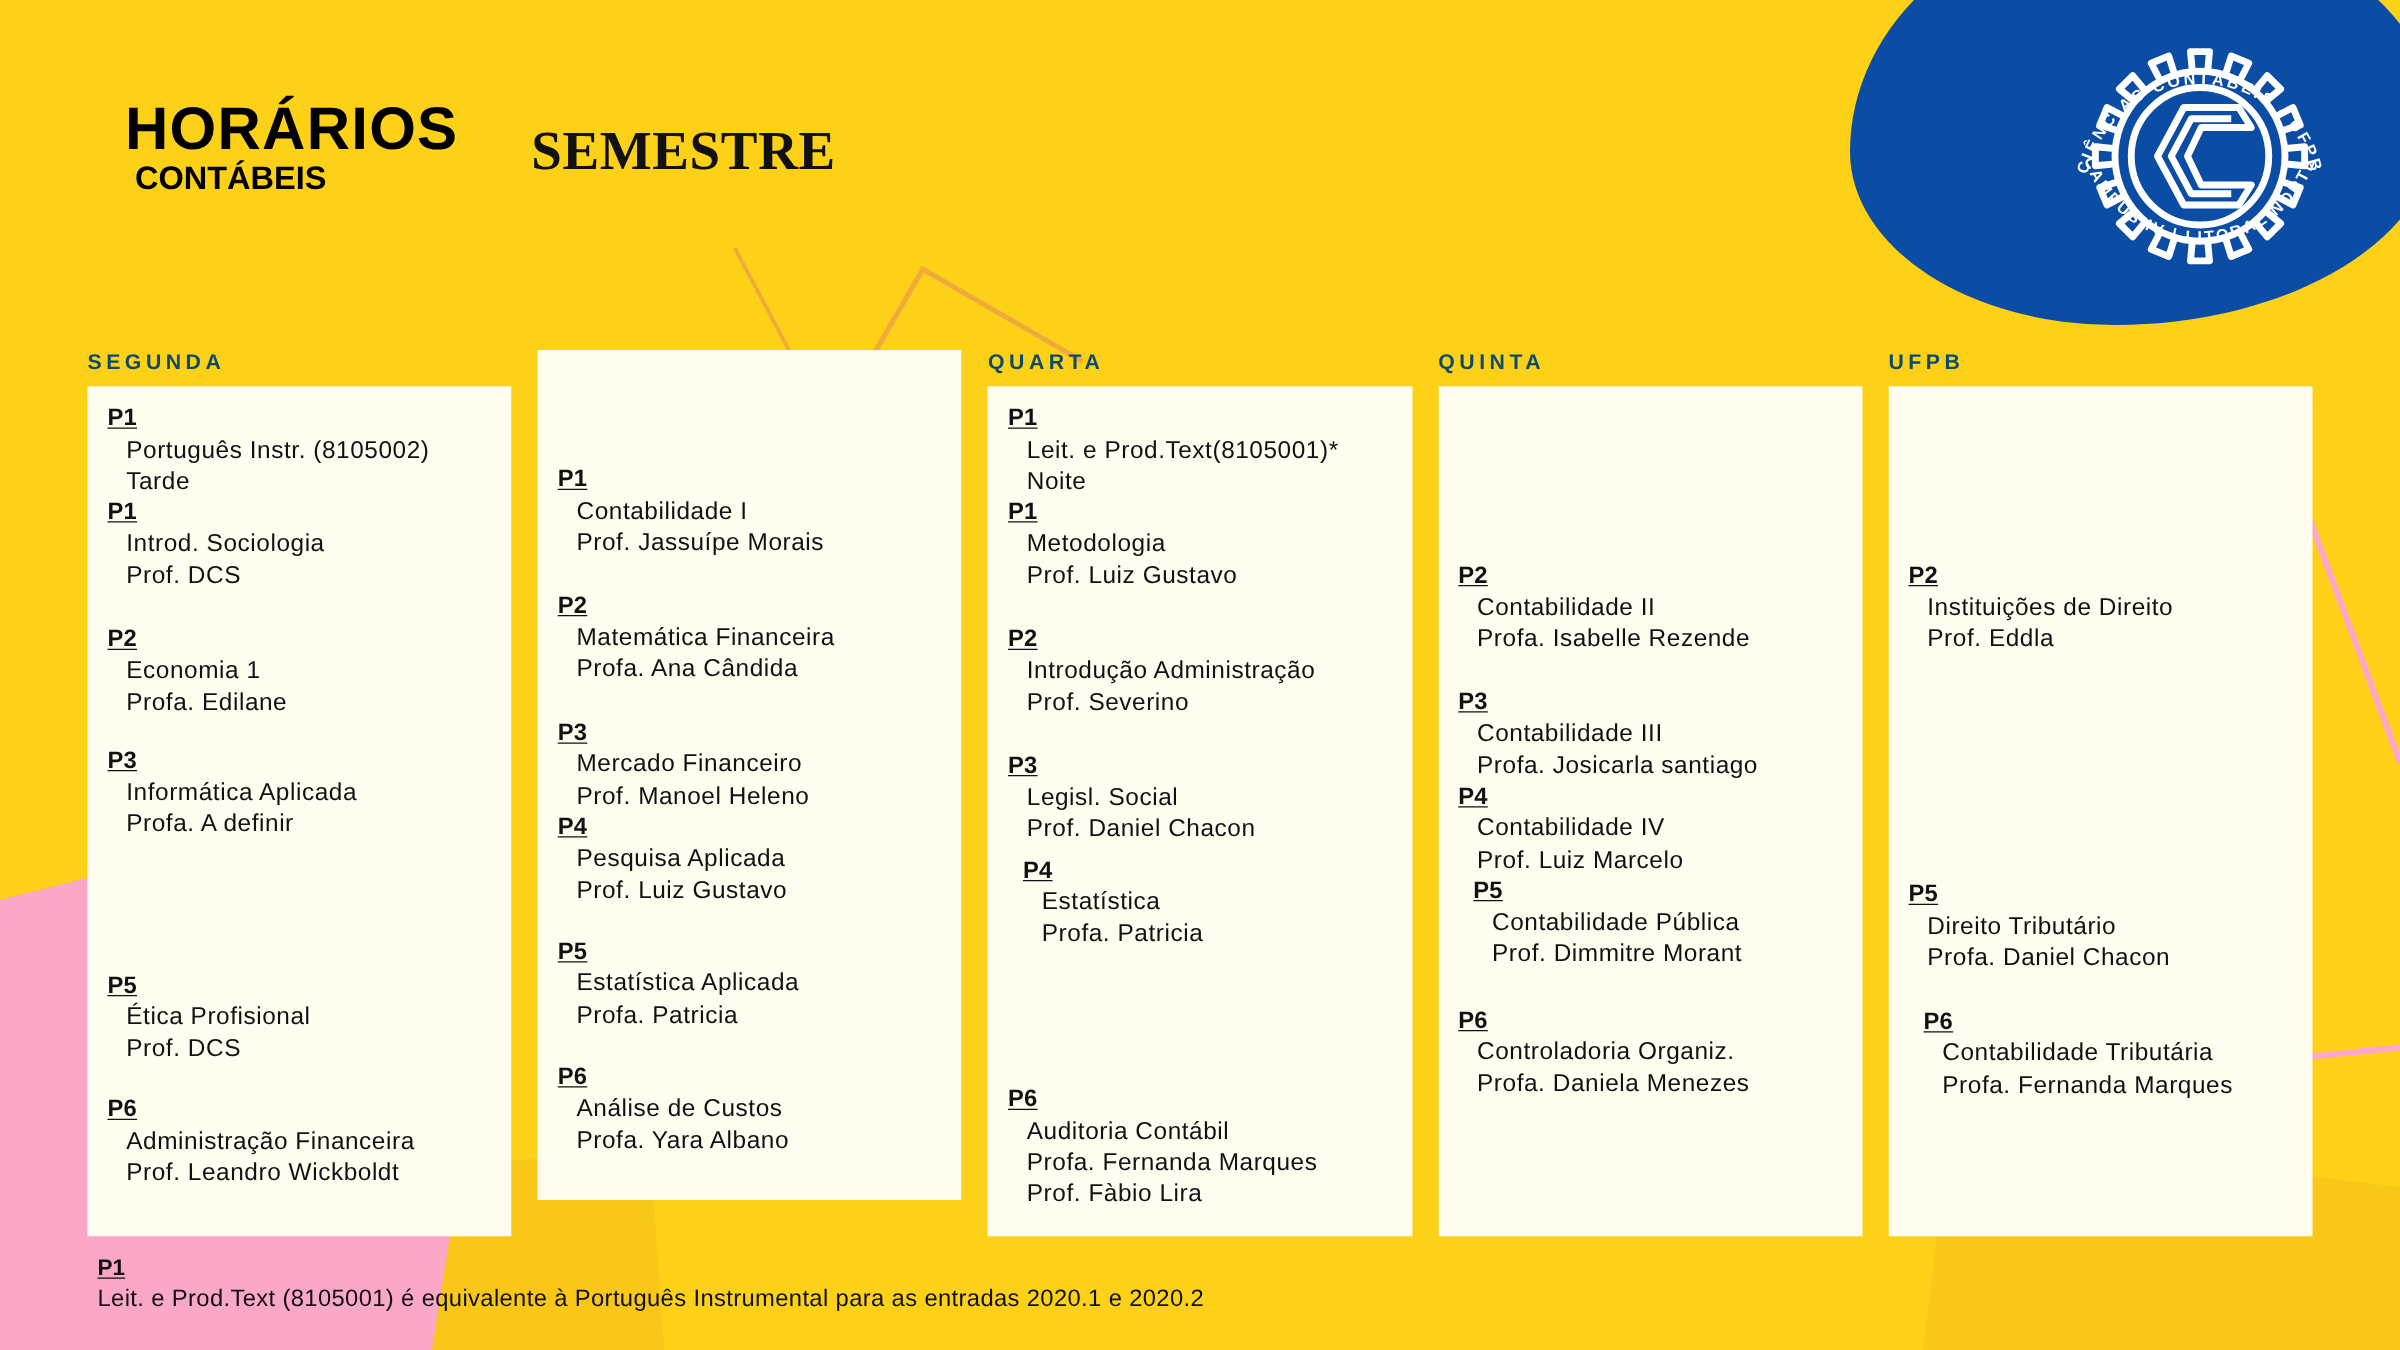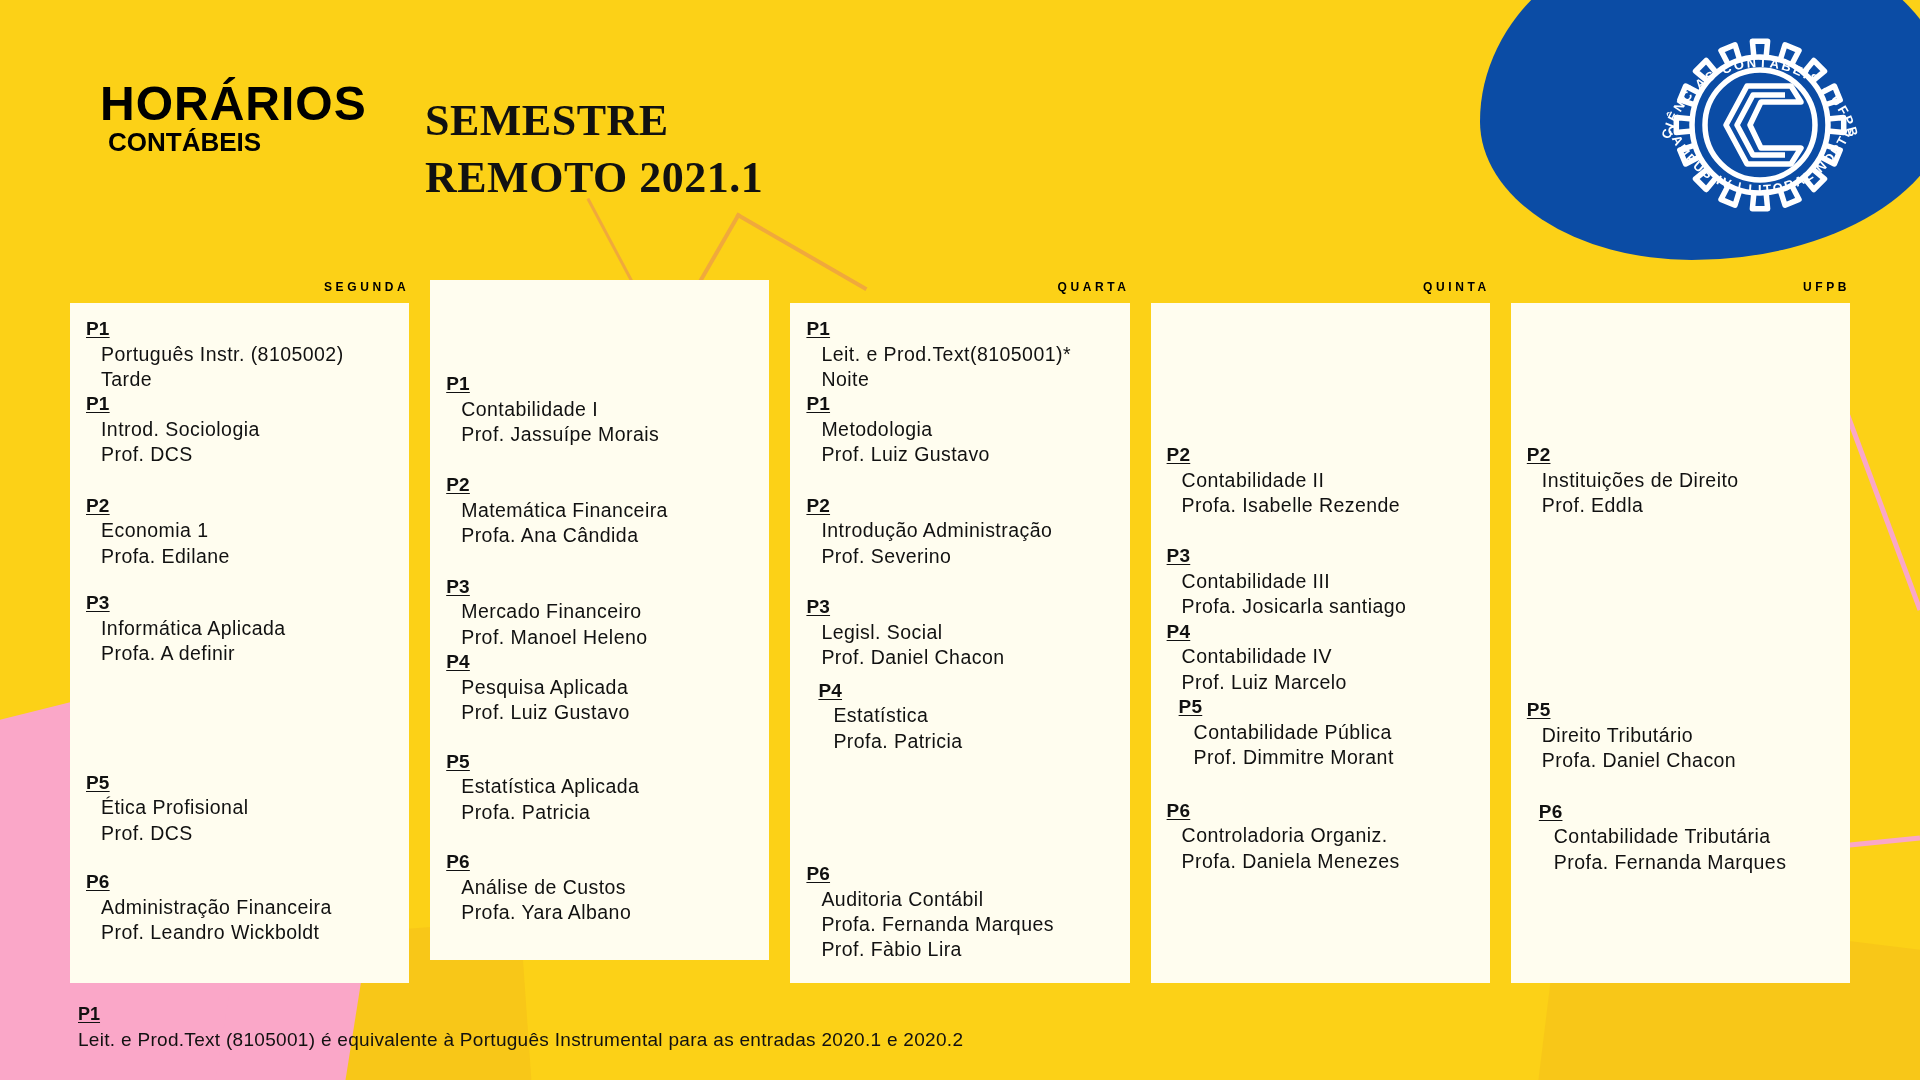--- a/index.html
+++ b/index.html
@@ -88,23 +88,23 @@
 
   
   #grid {
     position:absolute; left:0; top:280px; width:1920px;
     display:flex; z-index:3;
     padding:0 70px;
     gap:21px;
   }
   .day-col { flex:1 1 0; min-width:0; }
   .day-head {
-    text-align:right;
-    font-size:12px; font-weight:bold; letter-spacing:3.6px;
-    color:#000000; padding-bottom:9px;
+    text-align:left;
+    font-size:17px; font-weight:bold; letter-spacing:3.6px;
+    color:#0c4a6e; padding-bottom:9px;
   }
   .day-card {
     background:#FFFDEF;
     height:680px;
     padding:14px 12px 12px 16px;
     position:relative;
   }
   .slot { position:relative; }
   .slot-code {
     font-size:19px; font-weight:bold; color:#111;
@@ -172,21 +172,20 @@
   </text>
 </svg>
 
 <div id="title-block">
   <div id="title-horarios">HORÁRIOS</div>
   <div id="title-contabeis">CONTÁBEIS</div>
 </div>
 
 <div id="semestre-block">
   <div>SEMESTRE</div>
-  <div>REMOTO 2021.1</div>
 </div>
 
 <div id="grid">
     <div class="day-col">
       <div class="day-head">SEGUNDA</div>
       <div class="day-card">
         <div class="slot">
           <div class="slot-code">P1</div>
           <div class="slot-line">Português Instr. (8105002)</div>
           <div class="slot-line">Tarde</div>

